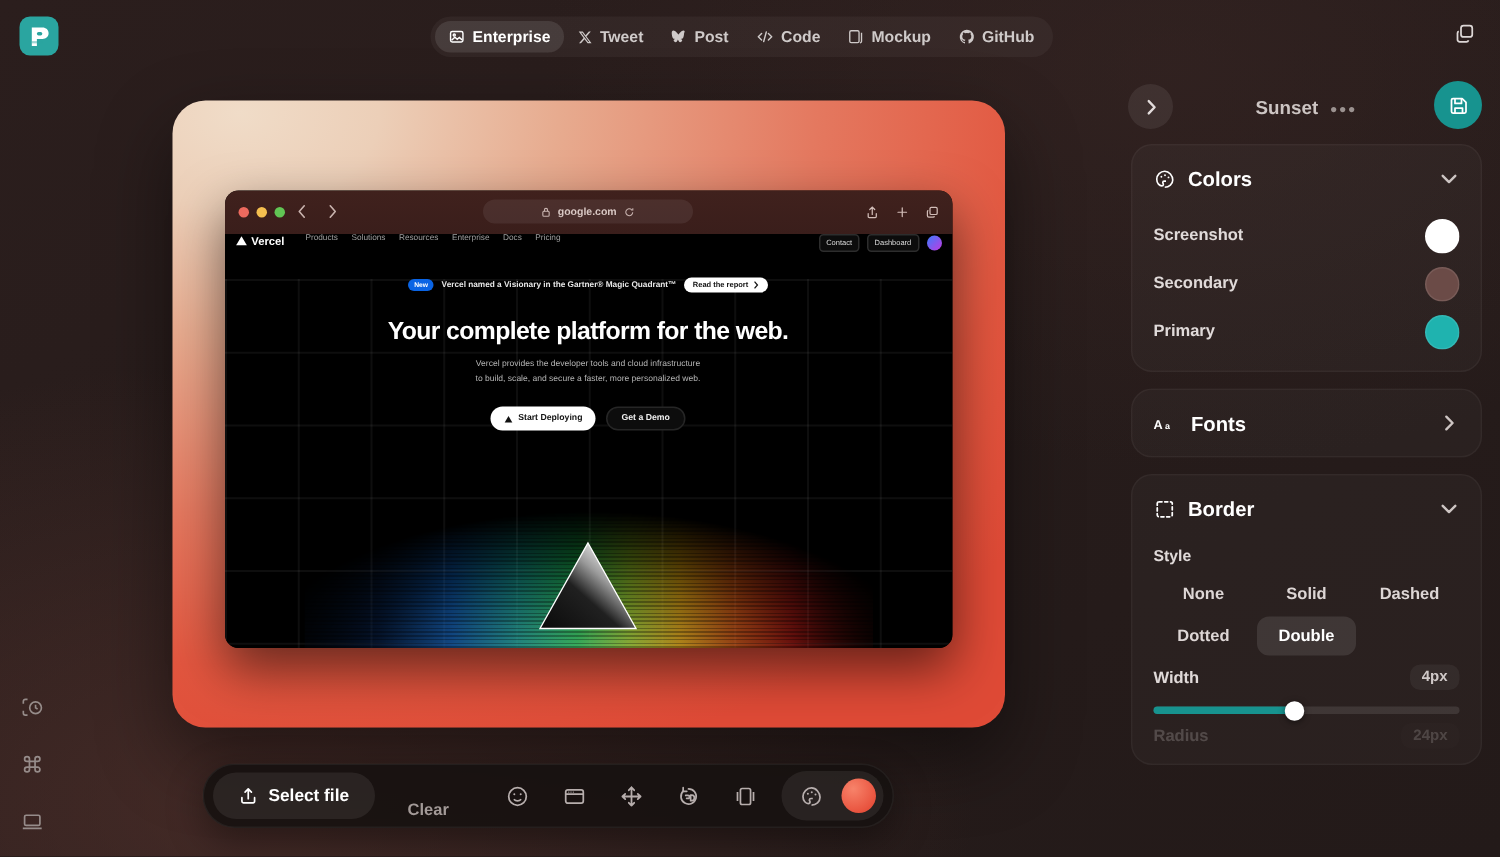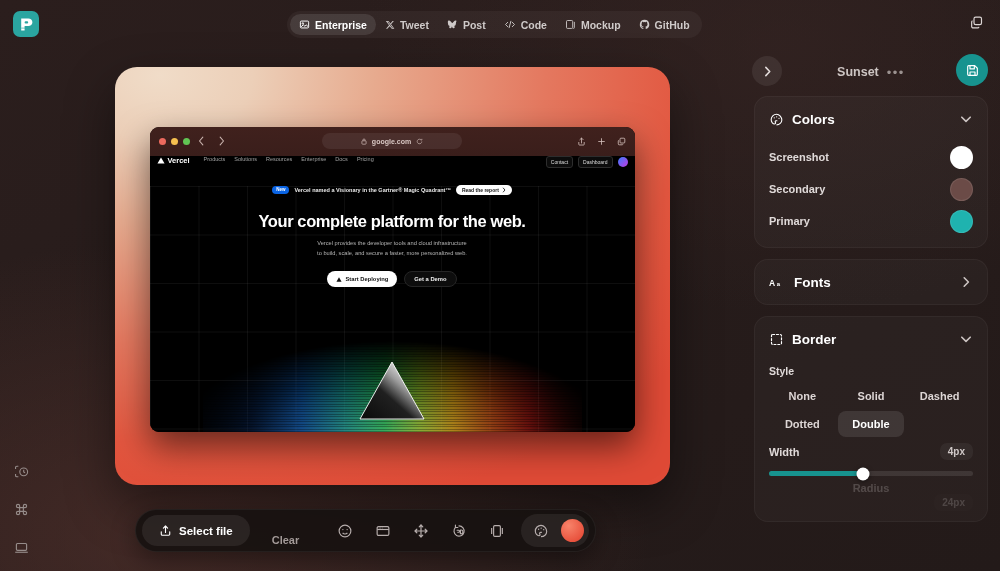--- a/index.html
+++ b/index.html
@@ -357,21 +357,21 @@
   .slider-fill {
     position: absolute; left: 0; top: 0; bottom: 0;
     border-radius: 3px; background: #17938f;
   }
   .slider-knob {
     position: absolute; top: 50%; transform: translate(-50%, -50%);
     width: 13px; height: 13px; border-radius: 50%;
     background: #fff;
     box-shadow: 0 1px 4px rgba(0,0,0,.5);
   }
-  .fade-row { opacity: .22; flex-direction: column; }
+  .fade-row { opacity: .22; }
 </style>
 </head>
 <body>
 
 <div id="app">
 
   <div class="topbar">
 
     <div class="logo">
       <svg width="17" height="17" viewBox="0 0 17 17" aria-hidden="true">

